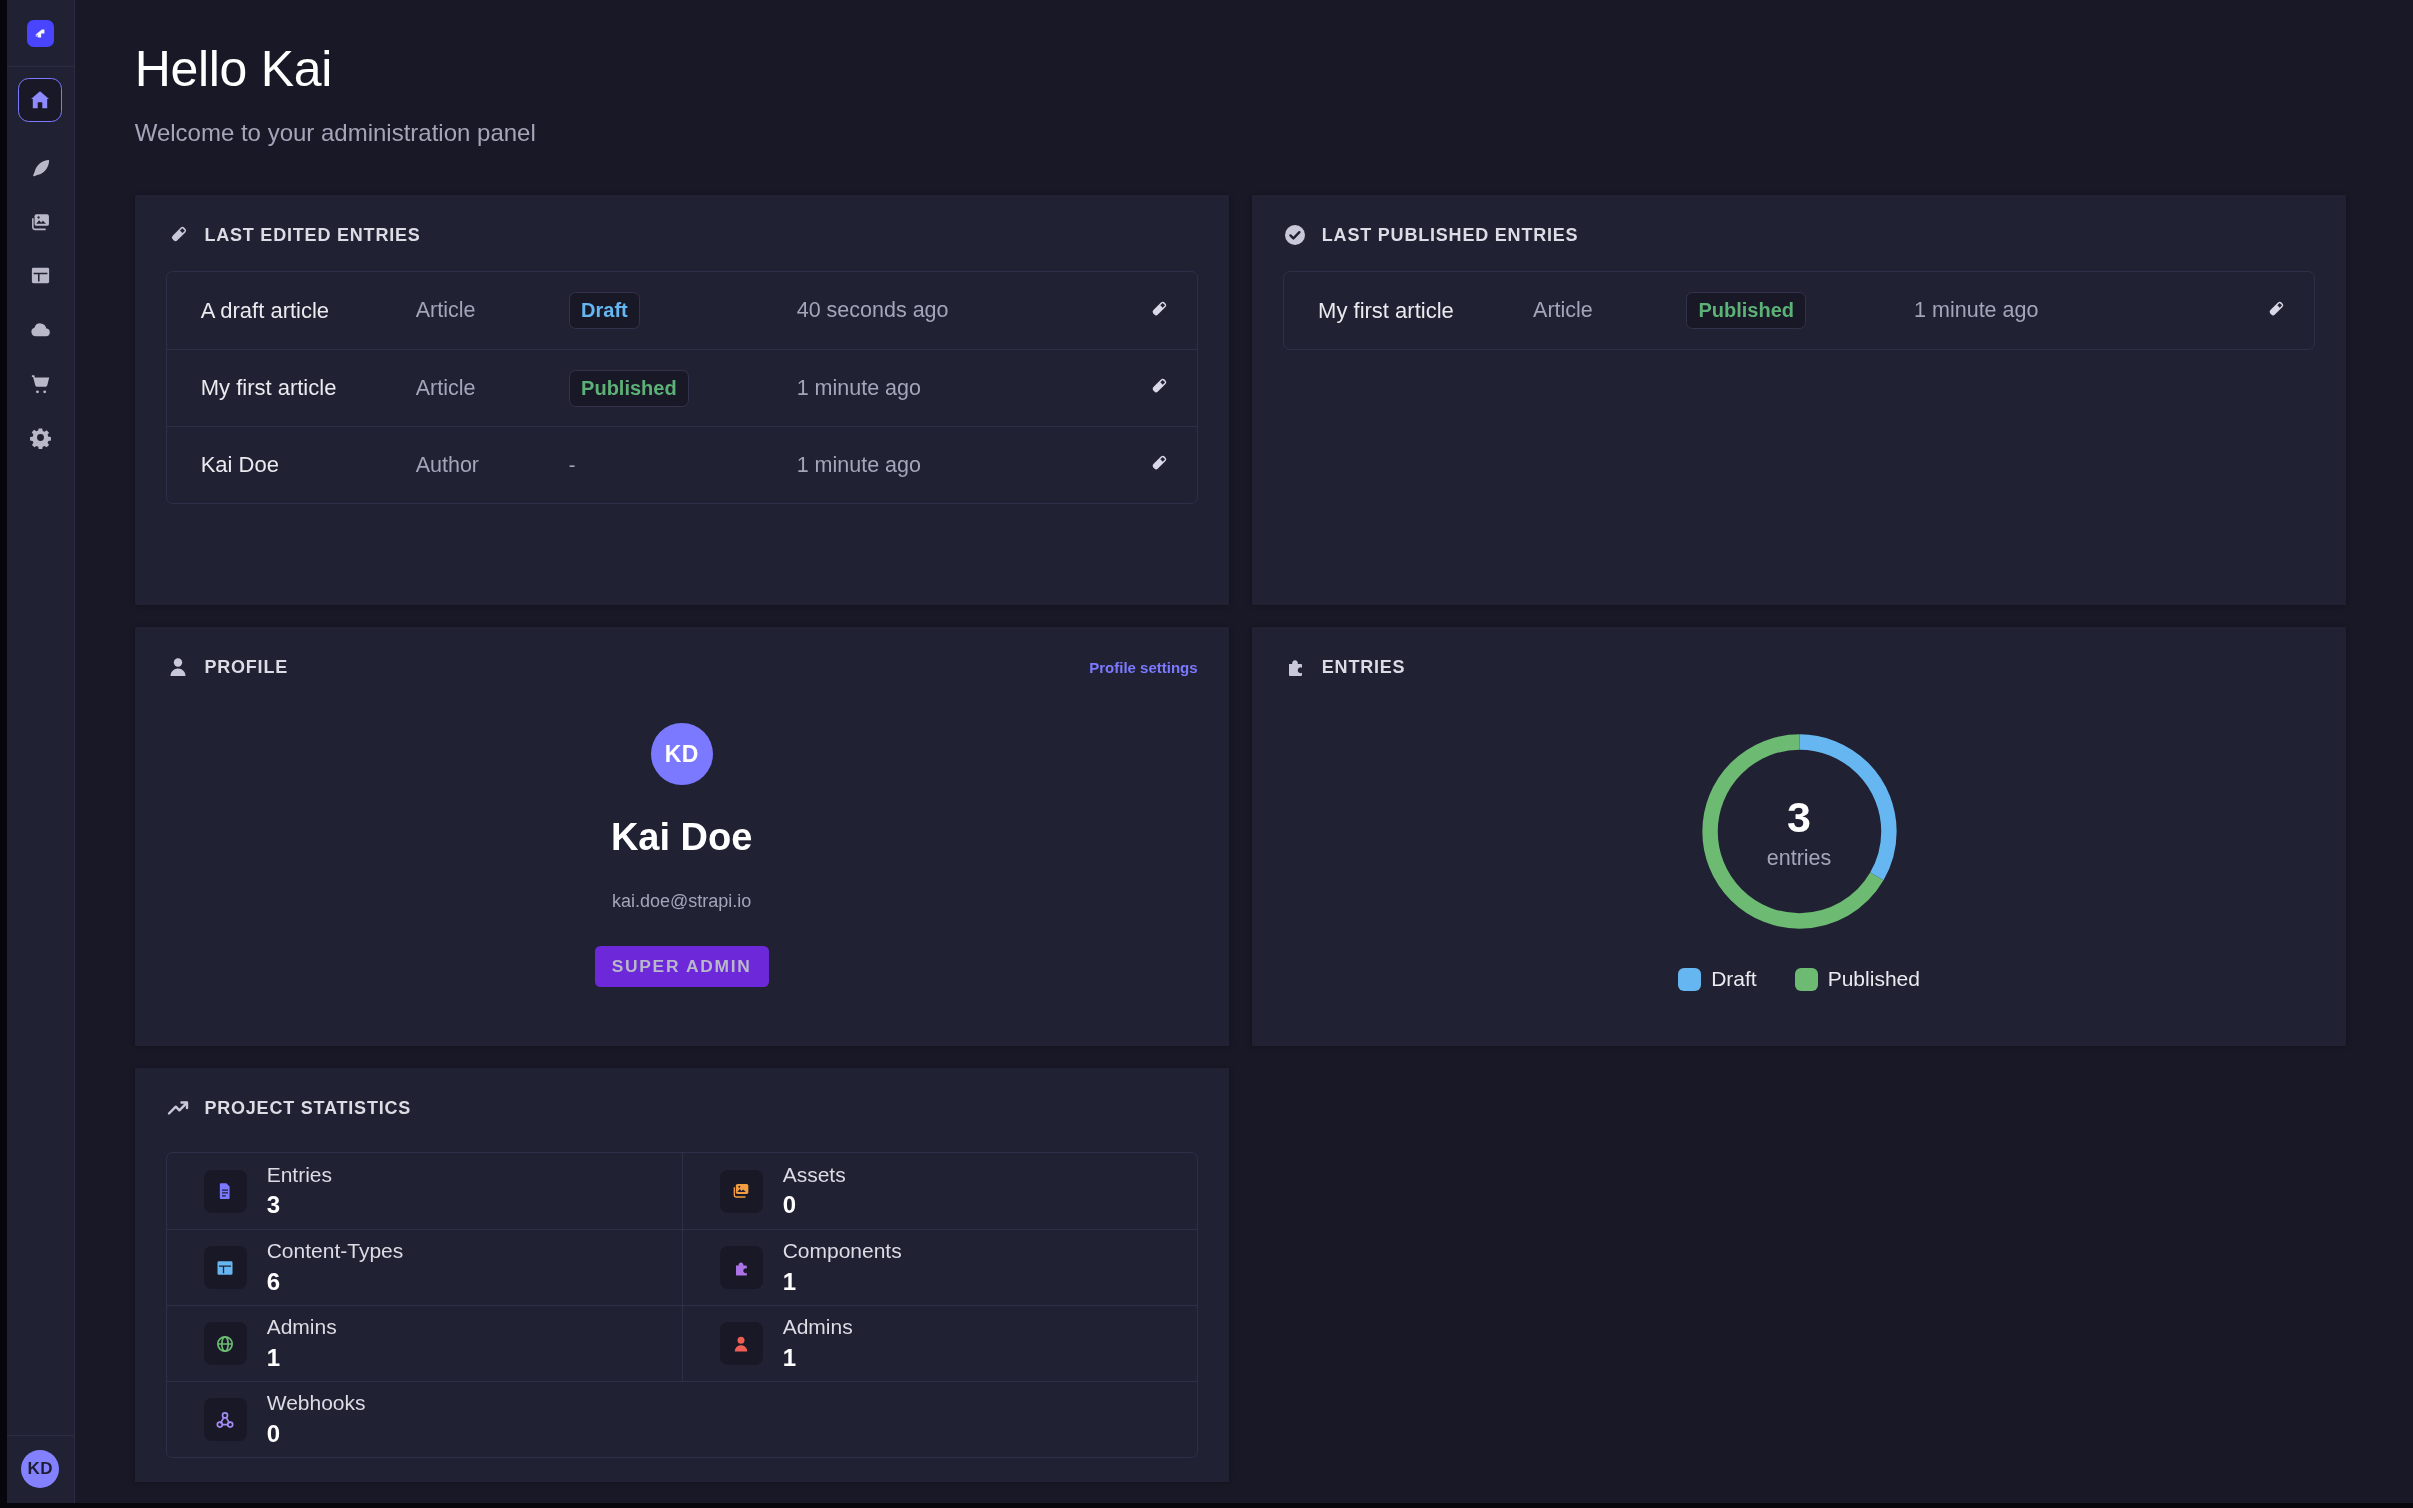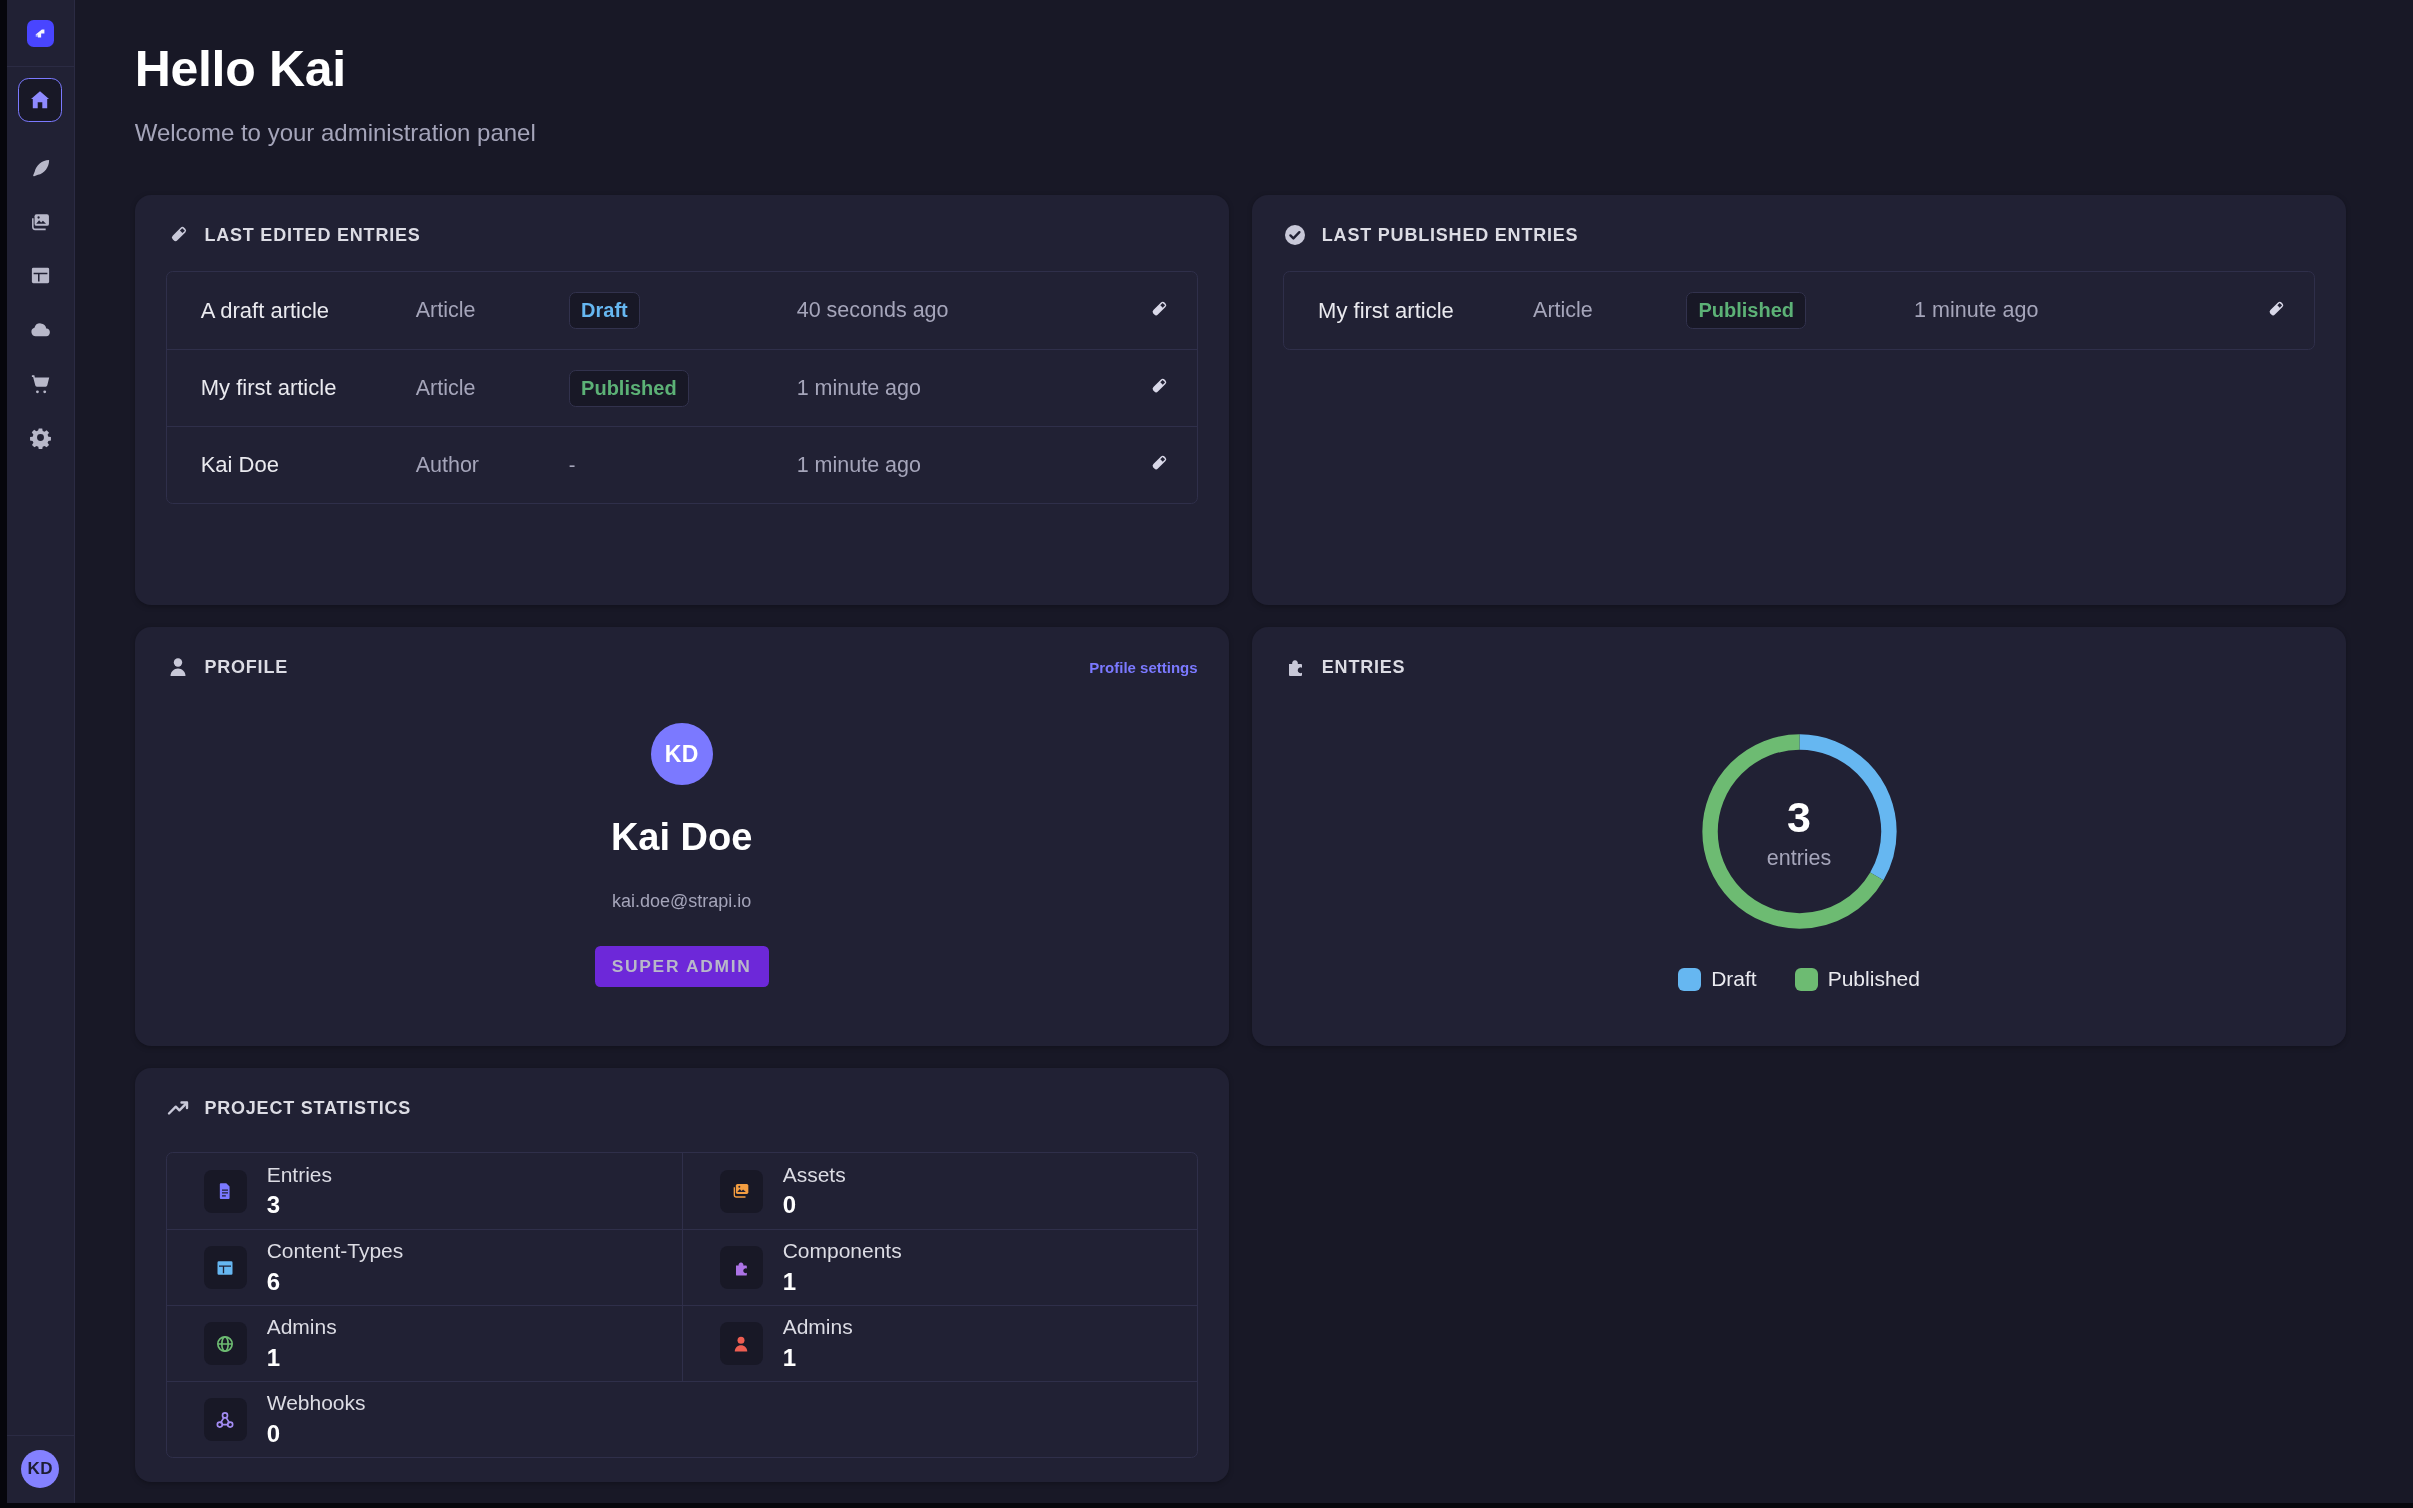--- a/index.html
+++ b/index.html
@@ -31,24 +31,24 @@
   .nav{display:flex;flex-direction:column;align-items:center;margin-top:11.4px}
   .nav-home{width:44px;height:44px;border-radius:10.7px;border:1.3px solid var(--purple);background:var(--bg-inset);display:flex;align-items:center;justify-content:center;margin-bottom:19px;cursor:pointer}
   .nav-home svg{width:24px;height:24px;color:#8e8aff}
   .nav-btn{width:23px;height:23px;margin:15.4px 0;color:#b8b8c9;background:none;border:none;cursor:pointer;display:flex;align-items:center;justify-content:center}
   .nav-btn svg{width:23px;height:23px}
   .sb-bottom{margin-top:auto;width:100%;height:68px;border-top:0.7px solid var(--border-soft);display:flex;align-items:center;justify-content:center}
   .sb-avatar{width:38px;height:38px;border-radius:50%;background:#8481ff;color:#1d1d33;font-size:17px;font-weight:700;display:flex;align-items:center;justify-content:center;cursor:pointer;letter-spacing:0.3px}
 
   
   .main{flex:1;padding:40px 67px 0 60px;overflow:hidden}
-  h1{font-size:50px;font-weight:700;letter-spacing:-0.3px}
+  h1{font-size:50px;font-weight:400;letter-spacing:-0.3px}
   .subtitle{margin-top:21px;font-size:24px;color:var(--txt-muted)}
   .cards{display:grid;grid-template-columns:1fr 1fr;grid-template-rows:410px 419px 414px;gap:22px 23.5px;margin-top:48px}
-  .card{background:var(--bg-card);border-radius:16px;padding:28px 31px;box-shadow:0 1.3px 5.4px rgba(0,0,0,.25)}
+  .card{background:var(--bg-card);border-radius:0;padding:28px 31px;box-shadow:0 1.3px 5.4px rgba(0,0,0,.25)}
   .card-head{display:flex;align-items:center;gap:14.7px}
   .card-head svg{width:24px;height:24px;color:#c8c8d8;flex:0 0 auto}
   .card-title{font-size:18px;font-weight:600;letter-spacing:0.8px;color:var(--txt-dim)}
   .card-head .spacer{flex:1}
   .head-link{font-size:15px;color:var(--purple);text-decoration:none;cursor:pointer;font-weight:700}
 
   
   .etable{margin-top:24px;border:0.7px solid var(--border);border-radius:6.7px;overflow:hidden}
   .trow{display:grid;grid-template-columns:215px 153px 228px 1fr 47px;align-items:center;height:77px;padding:0 27px 0 34px}
   .trow + .trow{border-top:0.7px solid var(--border)}

